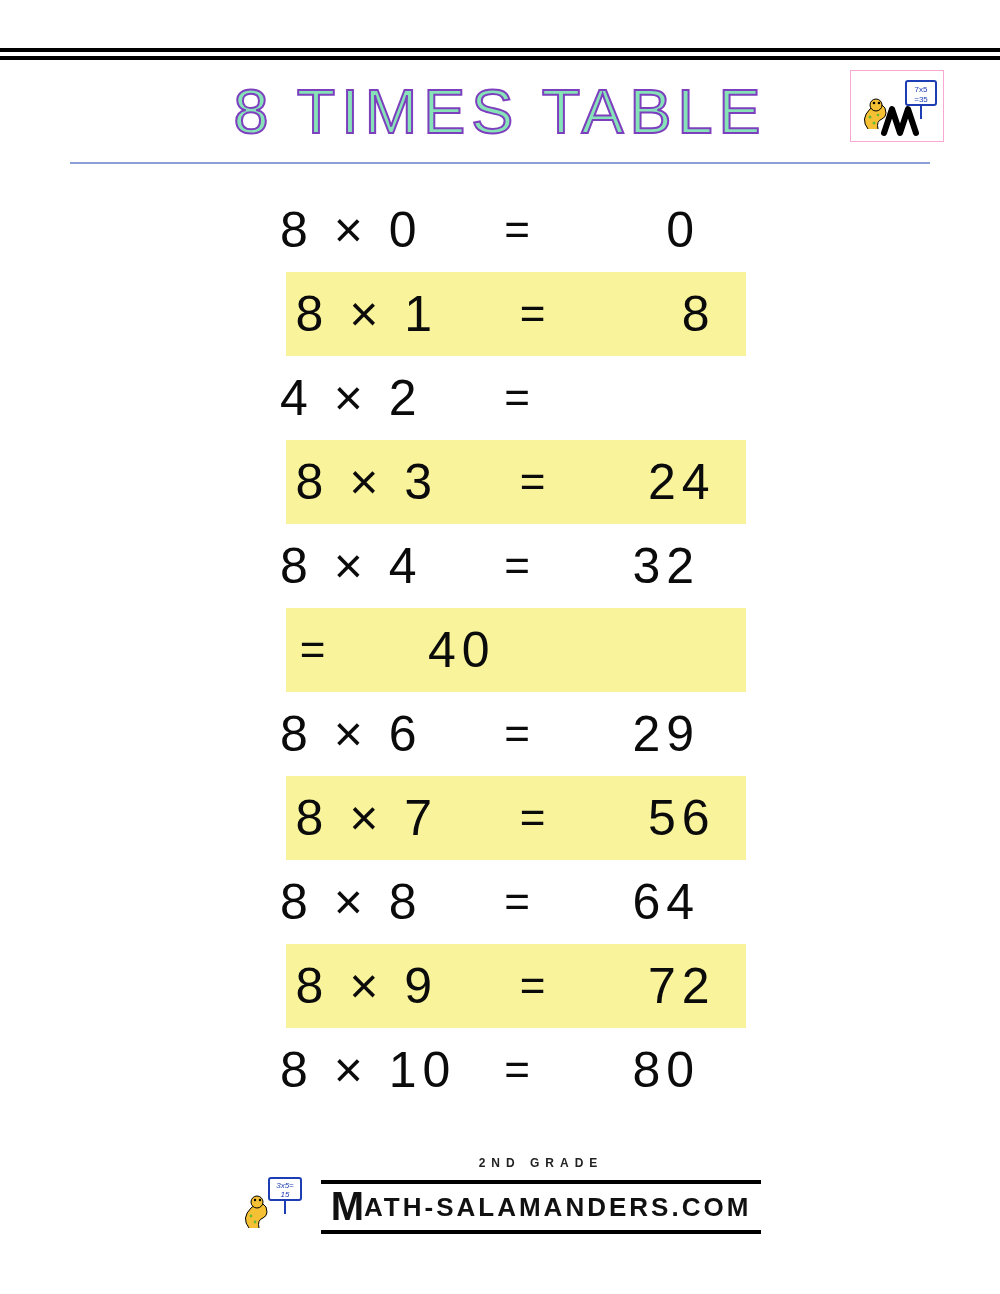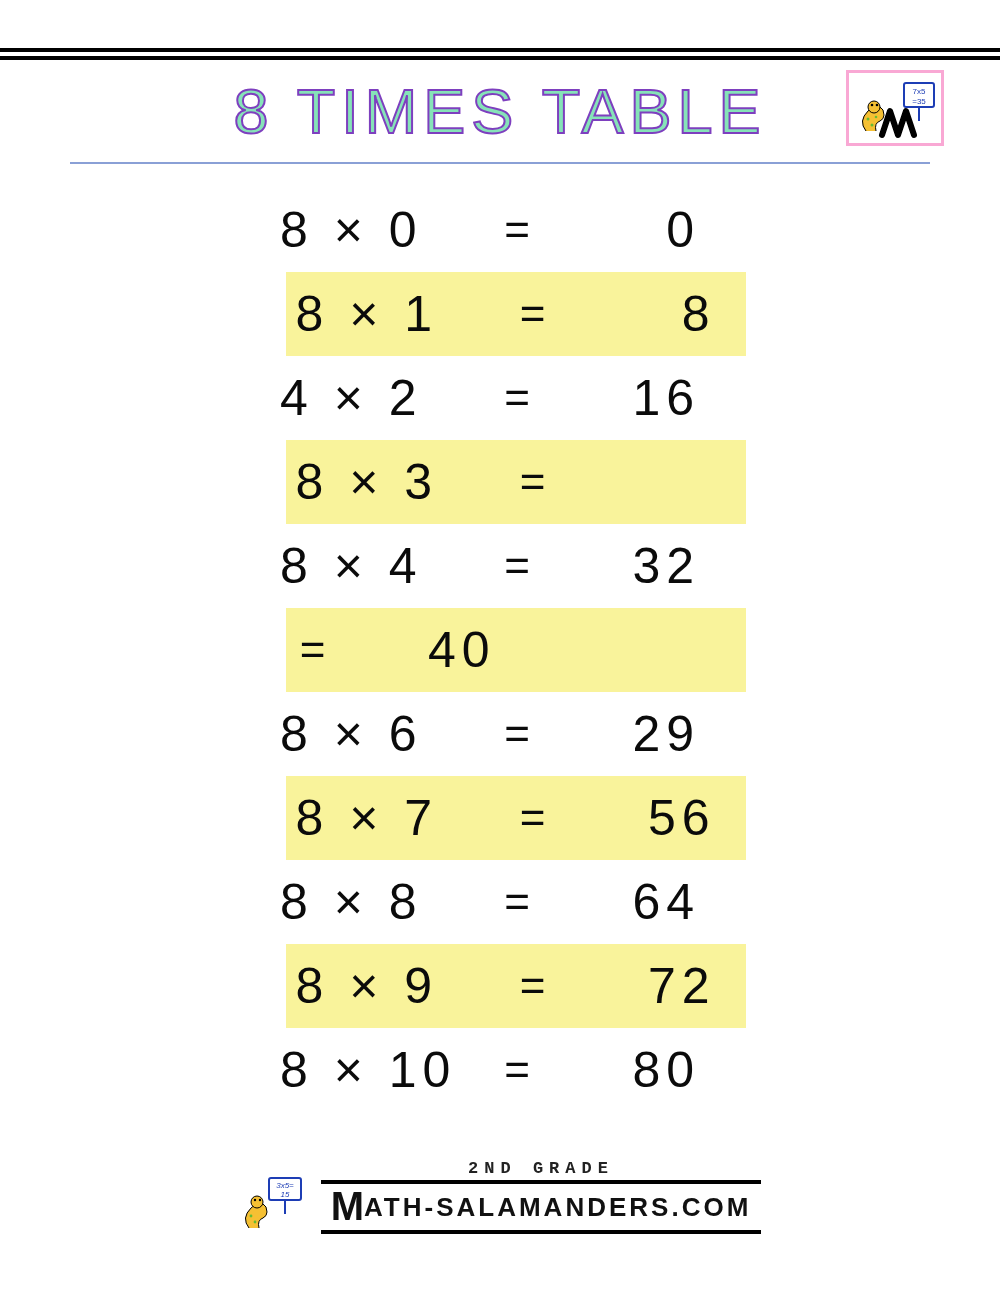--- a/index.html
+++ b/index.html
@@ -53,21 +53,21 @@
     top:162px;
     height:0;
     border-top:2px solid #8aa0d6;
   }
   .corner-logo{
     position:absolute;
     right:56px;
     top:70px;
     width:92px;
     height:70px;
-    border:3px solid #f9a8d4;
+    border:1px solid #f9a8d4;
     background:#fff;
     display:flex;
     align-items:center;
     justify-content:center;
   }
 
   
   .rows{
     position:absolute;
     top:188px;
@@ -118,26 +118,26 @@
     justify-content:center;
     gap:12px;
     flex-direction:row;
   }
   .footer-stack{
     display:flex;
     flex-direction:column;
     align-items:center;
   }
   .grade{
-    font-family:Liberation Mono, monospace;
-    font-size:17px;
+    font-family:Liberation Sans, sans-serif;
+    font-size:12px;
     letter-spacing:6px;
     font-weight:700;
     color:#222;
-    margin-bottom:2px;
+    margin-bottom:10px;
   }
   .brand{
     font-family:"Trebuchet MS","Verdana",sans-serif;
     font-size:26px;
     letter-spacing:3px;
     font-weight:700;
     color:#111;
     border-top:4px solid #000;
     border-bottom:4px solid #000;
     padding:0 10px 2px 10px;
@@ -204,25 +204,25 @@
         <div class="rhs">0</div>
       </div>
       <div class="row hl">
         <div class="lhs">8 × 1</div>
         <div class="eq">=</div>
         <div class="rhs">8</div>
       </div>
       <div class="row">
         <div class="lhs">4 × 2</div>
         <div class="eq">=</div>
-        <div class="rhs">16</div>
       </div>
       <div class="row hl">
         <div class="lhs">8 × 3</div>
         <div class="eq">=</div>
+        <div class="rhs">24</div>
       </div>
       <div class="row">
         <div class="lhs">8 × 4</div>
         <div class="eq">=</div>
         <div class="rhs">32</div>
       </div>
       <div class="row hl">
         <div class="eq">=</div>
         <div class="rhs">40</div>
       </div>

